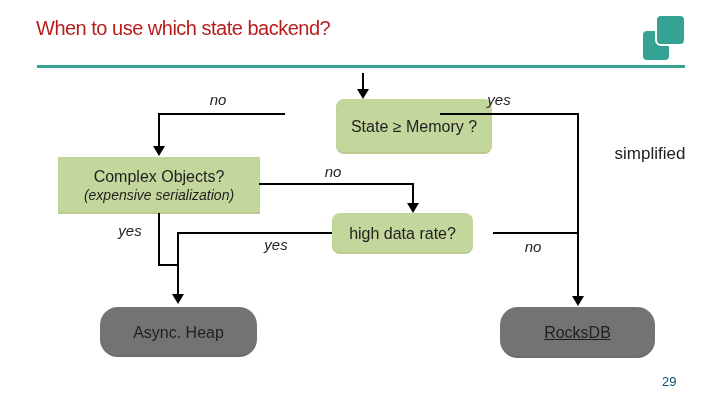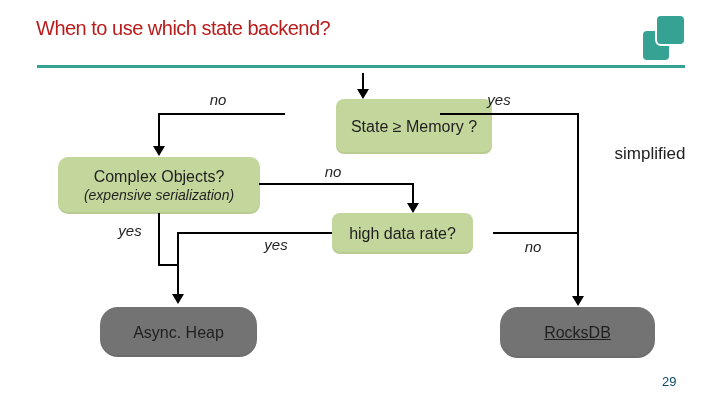--- a/index.html
+++ b/index.html
@@ -54,21 +54,21 @@
   <div class="line" style="left:158px;top:113px;width:127px;height:2px;"></div>
   <div class="line" style="left:158px;top:113px;width:2px;height:34px;"></div>
   <div class="arrow-down" style="left:153px;top:146px;"></div>
   <div class="edge-label" style="left:196px;top:91px;">no</div>
 
   <div class="line" style="left:440px;top:113px;width:138px;height:2px;"></div>
   <div class="line" style="left:577px;top:113px;width:2px;height:184px;"></div>
   <div class="arrow-down" style="left:572px;top:296px;"></div>
   <div class="edge-label" style="left:477px;top:91px;">yes</div>
 
-  <div class="node decision" style="left:58px;top:157px;width:202px;height:57px;border-radius:10px;">
+  <div class="node decision" style="left:58px;top:157px;width:202px;height:57px;border-radius:0;">
     <span class="main">Complex Objects?</span>
     <span class="sub">(expensive serialization)</span>
   </div>
 
   <div class="line" style="left:259px;top:183px;width:155px;height:2px;"></div>
   <div class="line" style="left:412px;top:183px;width:2px;height:21px;"></div>
   <div class="arrow-down" style="left:407px;top:203px;"></div>
   <div class="edge-label" style="left:311px;top:163px;">no</div>
 
   <div class="line" style="left:158px;top:213px;width:2px;height:53px;"></div>

